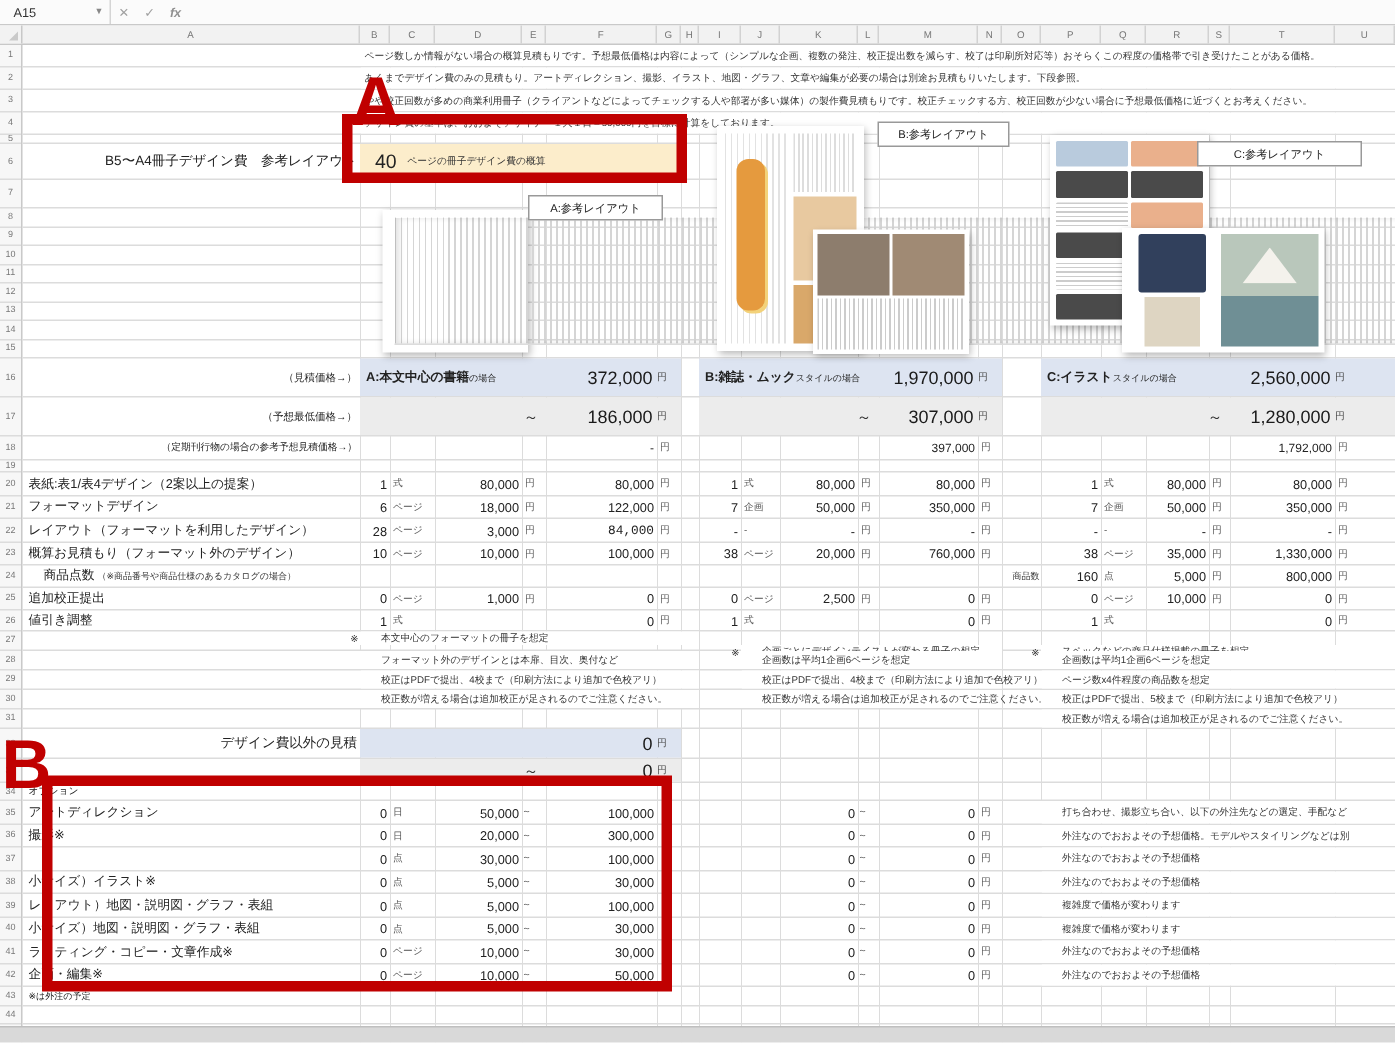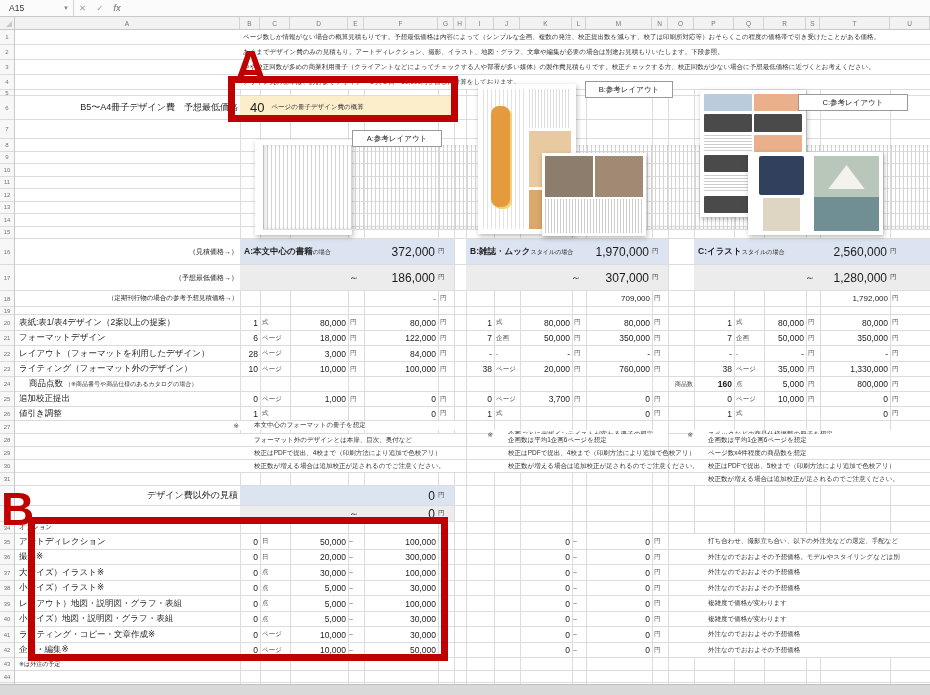--- a/index.html
+++ b/index.html
@@ -198,21 +198,21 @@
             <div class="cell topnote" style="grid-column: 2 / 22;">あくまでデザイン費のみの見積もり。アートディレクション、撮影、イラスト、地図・グラフ、文章や編集が必要の場合は別途お見積もりいたします。下段参照。</div>
           </div>
           <div class="r" style="height: 15px;">
             <div class="cell topnote" style="grid-column: 2 / 22;">やや校正回数が多めの商業利用冊子（クライアントなどによってチェックする人や部署が多い媒体）の製作費見積もりです。校正チェックする方、校正回数が少ない場合に予想最低価格に近づくとお考えください。</div>
           </div>
           <div class="r" style="height: 15px;">
             <div class="cell topnote" style="grid-column: 2 / 22;">デザイン費の基準は、おおよそデザイナー１人１日＝50,000円を目標に計算をしております。</div>
           </div>
           <div class="r" style="height: 6px;"></div>
           <div class="r" style="height: 24px;">
-            <div class="cell rlbl f95" style="grid-column: 1 / 2;">B5〜A4冊子デザイン費　予想最低価格</div>
+            <div class="cell rlbl f95" style="grid-column: 1 / 2;">B5〜A4冊子デザイン費　参考レイアウト</div>
             <div class="cell orange" style="grid-column: 2 / 8;">
               <span class="pages-val">40</span>
               <span class="pages-note">ページの冊子デザイン費の概算</span>
             </div>
           </div>
           <div class="r" style="height: 19px;"></div>
           <div class="r" style="height: 12.5px;"></div>
           <div class="r" style="height: 12.5px;"></div>
           <div class="r" style="height: 12.5px;"></div>
           <div class="r" style="height: 12.5px;"></div>
@@ -253,21 +253,21 @@
             <div class="cell band grayband" style="grid-column: 16 / 22;">
               <span class="b-tilde" style="margin-left: auto;">～</span>
               <span class="b-val" style="width: 70px;">1,280,000</span>
               <span class="b-yen" style="width: 40px;">円</span>
             </div>
           </div>
           <div class="r" style="height: 16px;">
             <div class="cell rlbl f65" style="grid-column: 1 / 2;">（定期刊行物の場合の参考予想見積価格→）</div>
             <div class="cell num f8" style="grid-column: 6 / 7;">-</div>
             <div class="cell yen" style="grid-column: 7 / 8;">円</div>
-            <div class="cell num f8" style="grid-column: 13 / 14;">709,000</div>
+            <div class="cell num f8" style="grid-column: 13 / 14;">397,000</div>
             <div class="cell yen" style="grid-column: 14 / 15;">円</div>
             <div class="cell num f8" style="grid-column: 20 / 21;">1,792,000</div>
             <div class="cell yen" style="grid-column: 21 / 22;">円</div>
           </div>
           <div class="r" style="height: 8px;"></div>
           <div class="r" style="height: 16px;">
             <div class="cell lbl f85" style="grid-column: 1 / 2;">
               <span>表紙:表1/表4デザイン（2案以上の提案）</span>
             </div>
             <div class="cell num" style="grid-column: 2 / 3;">1</div>
@@ -313,38 +313,38 @@
             <div class="cell yen" style="grid-column: 21 / 22;">円</div>
           </div>
           <div class="r" style="height: 16px;">
             <div class="cell lbl f85" style="grid-column: 1 / 2;">
               <span>レイアウト（フォーマットを利用したデザイン）</span>
             </div>
             <div class="cell num" style="grid-column: 2 / 3;">28</div>
             <div class="cell unit" style="grid-column: 3 / 4;">ページ</div>
             <div class="cell num" style="grid-column: 4 / 5;">3,000</div>
             <div class="cell yen" style="grid-column: 5 / 6;">円</div>
-            <div class="cell num" style="grid-column: 6 / 7;">84,000</div>
+            <div class="cell num" style="grid-column: 6 / 7; font-family: Liberation Mono, monospace;">84,000</div>
             <div class="cell yen" style="grid-column: 7 / 8;">円</div>
             <div class="cell num" style="grid-column: 9 / 10;">-</div>
             <div class="cell unit" style="grid-column: 10 / 11;">-</div>
             <div class="cell num" style="grid-column: 11 / 12;">-</div>
             <div class="cell yen" style="grid-column: 12 / 13;">円</div>
             <div class="cell num" style="grid-column: 13 / 14;">-</div>
             <div class="cell yen" style="grid-column: 14 / 15;">円</div>
             <div class="cell num" style="grid-column: 16 / 17;">-</div>
             <div class="cell unit" style="grid-column: 17 / 18;">-</div>
             <div class="cell num" style="grid-column: 18 / 19;">-</div>
             <div class="cell yen" style="grid-column: 19 / 20;">円</div>
             <div class="cell num" style="grid-column: 20 / 21;">-</div>
             <div class="cell yen" style="grid-column: 21 / 22;">円</div>
           </div>
           <div class="r" style="height: 15px;">
             <div class="cell lbl f85" style="grid-column: 1 / 2;">
-              <span>ライティング（フォーマット外のデザイン）</span>
+              <span>概算お見積もり（フォーマット外のデザイン）</span>
             </div>
             <div class="cell num" style="grid-column: 2 / 3;">10</div>
             <div class="cell unit" style="grid-column: 3 / 4;">ページ</div>
             <div class="cell num" style="grid-column: 4 / 5;">10,000</div>
             <div class="cell yen" style="grid-column: 5 / 6;">円</div>
             <div class="cell num" style="grid-column: 6 / 7;">100,000</div>
             <div class="cell yen" style="grid-column: 7 / 8;">円</div>
             <div class="cell num" style="grid-column: 9 / 10;">38</div>
             <div class="cell unit" style="grid-column: 10 / 11;">ページ</div>
             <div class="cell num" style="grid-column: 11 / 12;">20,000</div>
@@ -357,40 +357,40 @@
             <div class="cell yen" style="grid-column: 19 / 20;">円</div>
             <div class="cell num" style="grid-column: 20 / 21;">1,330,000</div>
             <div class="cell yen" style="grid-column: 21 / 22;">円</div>
           </div>
           <div class="r" style="height: 15px;">
             <div class="cell lbl f85 ind" style="grid-column: 1 / 2;">
               <span>商品点数</span>
               <span class="lsmall">（※商品番号や商品仕様のあるカタログの場合）</span>
             </div>
             <div class="cell pre" style="grid-column: 15 / 16;">商品数</div>
-            <div class="cell num" style="grid-column: 16 / 17; font-weight: bold;">160</div>
+            <div class="cell num" style="grid-column: 16 / 17;">160</div>
             <div class="cell unit" style="grid-column: 17 / 18;">点</div>
             <div class="cell num" style="grid-column: 18 / 19;">5,000</div>
             <div class="cell yen" style="grid-column: 19 / 20;">円</div>
             <div class="cell num" style="grid-column: 20 / 21;">800,000</div>
             <div class="cell yen" style="grid-column: 21 / 22;">円</div>
           </div>
           <div class="r" style="height: 15px;">
             <div class="cell lbl f85" style="grid-column: 1 / 2;">
               <span>追加校正提出</span>
             </div>
             <div class="cell num" style="grid-column: 2 / 3;">0</div>
             <div class="cell unit" style="grid-column: 3 / 4;">ページ</div>
             <div class="cell num" style="grid-column: 4 / 5;">1,000</div>
             <div class="cell yen" style="grid-column: 5 / 6;">円</div>
             <div class="cell num" style="grid-column: 6 / 7;">0</div>
             <div class="cell yen" style="grid-column: 7 / 8;">円</div>
             <div class="cell num" style="grid-column: 9 / 10;">0</div>
             <div class="cell unit" style="grid-column: 10 / 11;">ページ</div>
-            <div class="cell num" style="grid-column: 11 / 12;">3,700</div>
+            <div class="cell num" style="grid-column: 11 / 12;">2,500</div>
             <div class="cell yen" style="grid-column: 12 / 13;">円</div>
             <div class="cell num" style="grid-column: 13 / 14;">0</div>
             <div class="cell yen" style="grid-column: 14 / 15;">円</div>
             <div class="cell num" style="grid-column: 16 / 17;">0</div>
             <div class="cell unit" style="grid-column: 17 / 18;">ページ</div>
             <div class="cell num" style="grid-column: 18 / 19;">10,000</div>
             <div class="cell yen" style="grid-column: 19 / 20;">円</div>
             <div class="cell num" style="grid-column: 20 / 21;">0</div>
             <div class="cell yen" style="grid-column: 21 / 22;">円</div>
           </div>
@@ -480,21 +480,20 @@
             <div class="cell num" style="grid-column: 4 / 5;">20,000</div>
             <div class="cell tild" style="grid-column: 5 / 6;">~</div>
             <div class="cell num" style="grid-column: 6 / 7;">300,000</div>
             <div class="cell num" style="grid-column: 11 / 12;">0</div>
             <div class="cell tild" style="grid-column: 12 / 13;">~</div>
             <div class="cell num" style="grid-column: 13 / 14;">0</div>
             <div class="cell yen" style="grid-column: 14 / 15;">円</div>
             <div class="cell notetext f65" style="grid-column: 16 / 22;">外注なのでおおよその予想価格。モデルやスタイリングなどは別</div>
           </div>
           <div class="r" style="height: 16px;">
-            <div class="cell lbl f85" style="grid-column: 1 / 2;">大サイズ）イラスト※</div>
             <div class="cell num" style="grid-column: 2 / 3;">0</div>
             <div class="cell unit" style="grid-column: 3 / 4;">点</div>
             <div class="cell num" style="grid-column: 4 / 5;">30,000</div>
             <div class="cell tild" style="grid-column: 5 / 6;">~</div>
             <div class="cell num" style="grid-column: 6 / 7;">100,000</div>
             <div class="cell num" style="grid-column: 11 / 12;">0</div>
             <div class="cell tild" style="grid-column: 12 / 13;">~</div>
             <div class="cell num" style="grid-column: 13 / 14;">0</div>
             <div class="cell yen" style="grid-column: 14 / 15;">円</div>
             <div class="cell notetext f65" style="grid-column: 16 / 22;">外注なのでおおよその予想価格</div>

